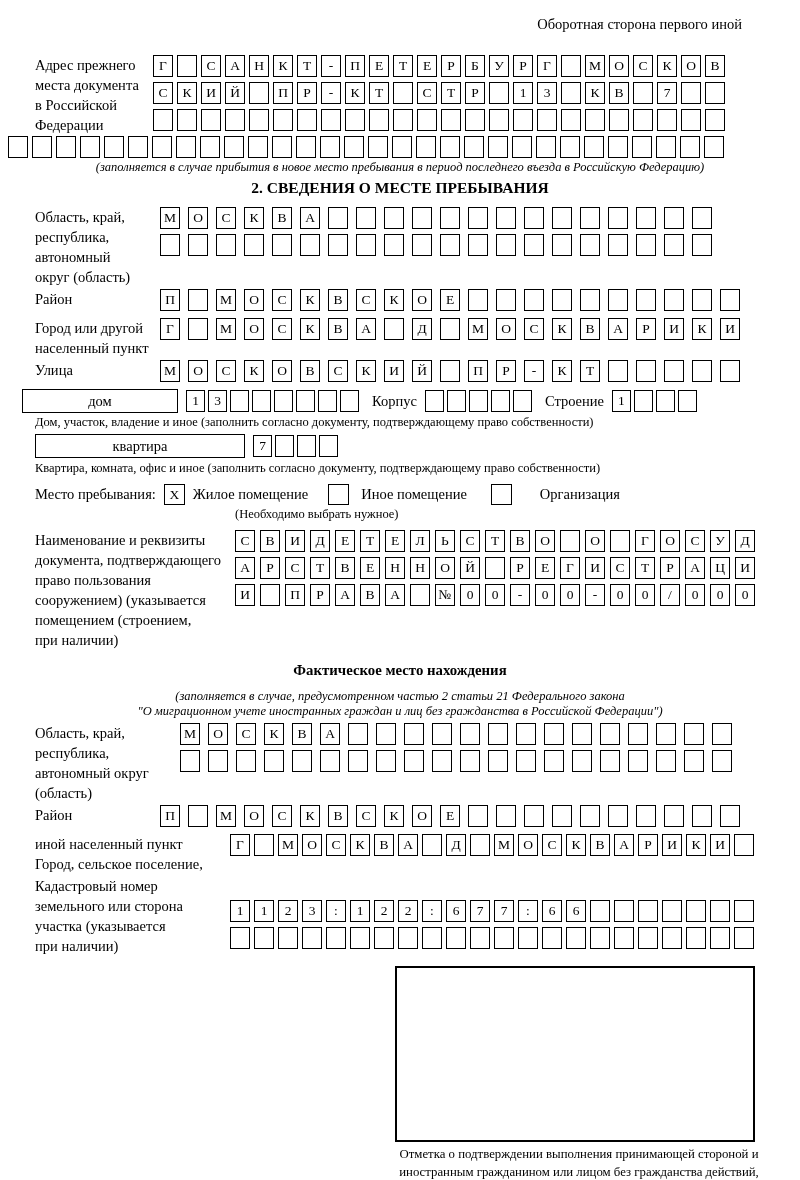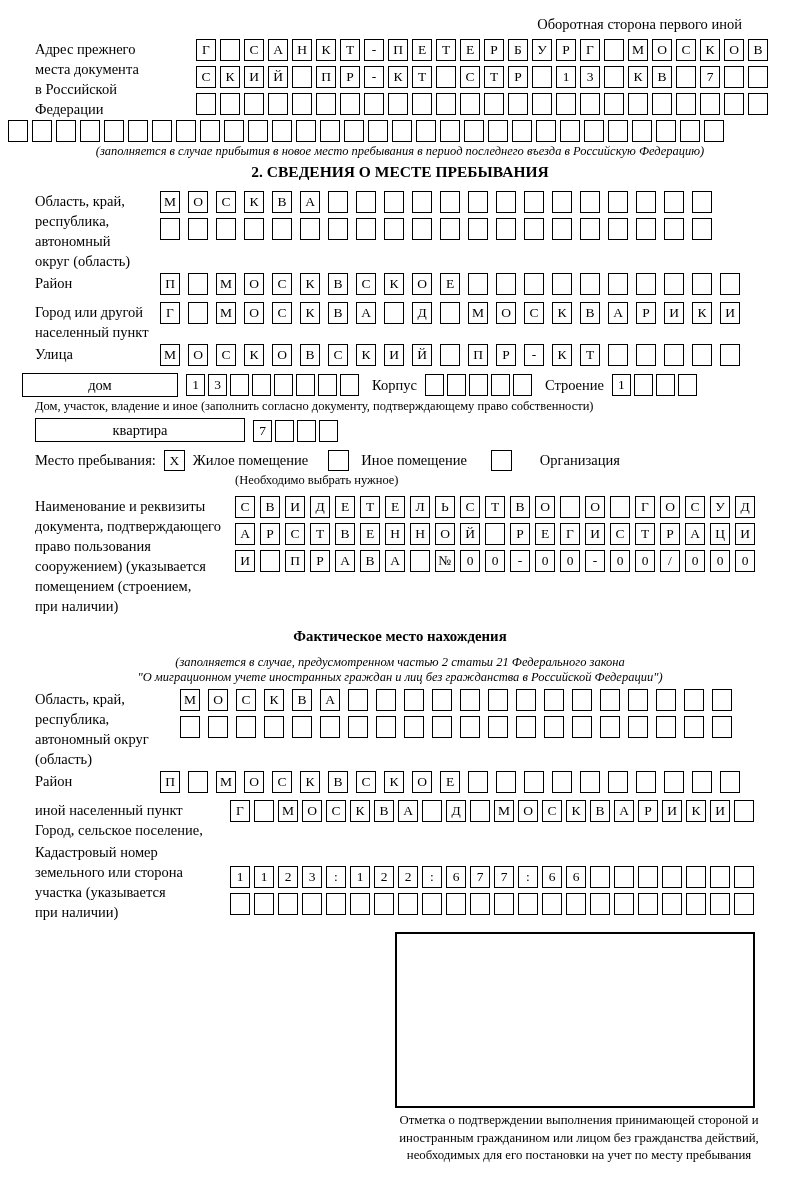--- a/index.html
+++ b/index.html
@@ -33,21 +33,21 @@
   .stamp-caption{margin:4px 0 0 390px;width:378px;text-align:center;font-size:12.8px;line-height:1.38;}
   .mb2{margin-bottom:2px;} .mb4{margin-bottom:4px;}
 </style>
 </head>
 <body>
 
 <div class="page">
 
   <div class="top-note">Оборотная сторона первого иной</div>
 
-  <div class="row ml35" style="margin-top:6px;gap:43px;">
+  <div class="row ml35" style="margin-top:22px;">
     <div class="flabel w118">
         <div class="lbl-line">Адрес прежнего</div>
         <div class="lbl-line">места документа</div>
         <div class="lbl-line">в Российской</div>
         <div class="lbl-line">Федерации</div>
       </div>
     <div class="cellcol">
       <div class="cells g4">
           <span class="cell">Г</span>
           <span class="cell"></span>
@@ -330,29 +330,30 @@
     <span class="inline-lbl" style="margin-right:8px;">Строение</span>
     <div class="cells cells-sm" style="margin:0;">
         <span class="cell">1</span>
         <span class="cell"></span>
         <span class="cell"></span>
         <span class="cell"></span>
       </div>
   </div>
   <div class="caption ml35 mb4">Дом, участок, владение и иное (заполнить согласно документу, подтверждающему право собственности)</div>
 
-  <div class="row ml35" style="align-items:flex-end;">
+  <div class="row ml35" style="align-items:center;">
     <div class="wide-box" style="width:210px;">квартира</div>
     <div class="cells cells-sm" style="margin:0 0 0 8px;">
         <span class="cell">7</span>
         <span class="cell"></span>
         <span class="cell"></span>
         <span class="cell"></span>
       </div>
   </div>
+  <div class="caption ml35 mb4" style="margin-top:3px;">Квартира, комната, офис и иное (заполнить согласно документу, подтверждающему право собственности)</div>
 
   <div class="place-row">
     <span class="inline-lbl">Место пребывания:</span>
     <span class="checkbox" style="margin-left:8px;">X</span>
     <span class="inline-lbl" style="margin-left:8px;">Жилое помещение</span>
     <span class="checkbox" style="margin-left:20px;"></span>
     <span class="inline-lbl" style="margin-left:12px;">Иное помещение</span>
     <span class="checkbox" style="margin-left:24px;"></span>
     <span class="inline-lbl" style="margin-left:28px;">Организация</span>
   </div>

